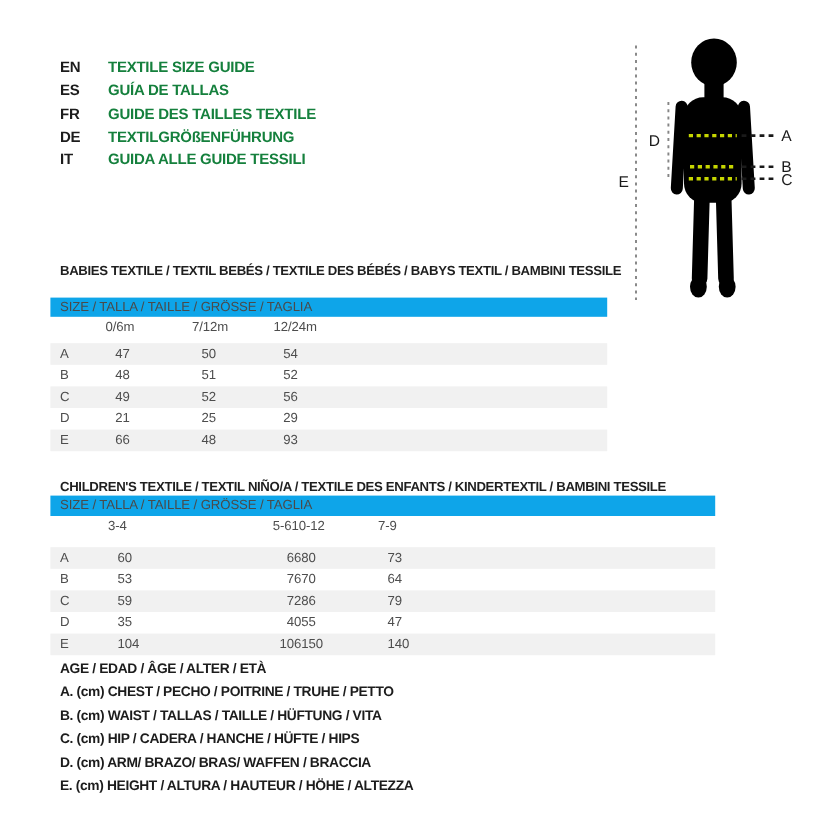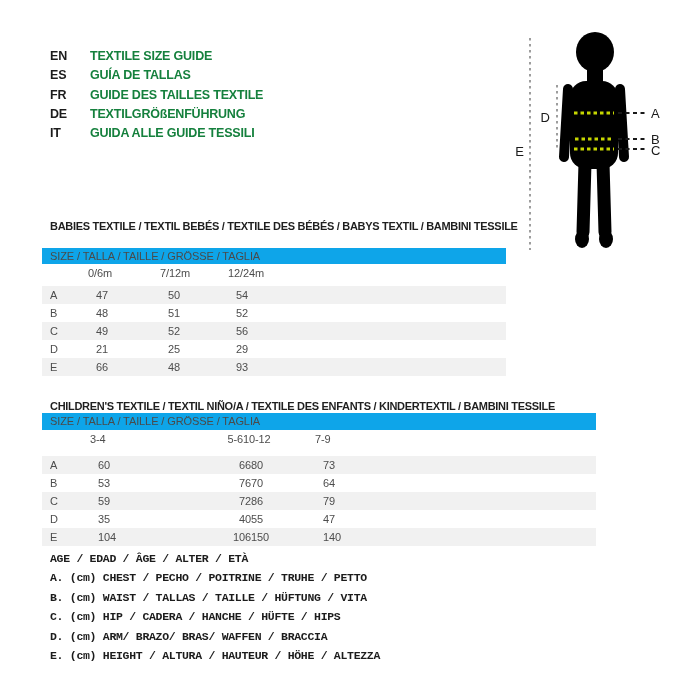--- a/index.html
+++ b/index.html
@@ -37,21 +37,21 @@
   #babies-table .c3{flex:1;}
   #children-table .c0{width:48px;}
   #children-table .c1{width:78px;}
   #children-table .c2{width:75px;text-align:right;}
   #children-table .c3{width:72px;}
   #children-table .c4{flex:1;}
 
   
   .legend{position:absolute;left:50px;top:549px;}
   .legend-line{height:19.4px;line-height:19.4px;font-weight:700;font-size:11.5px;
-               color:#1c1c1c;letter-spacing:-0.3px;white-space:nowrap;font-family:Liberation Mono, monospace;}
+               color:#1c1c1c;letter-spacing:-0.3px;white-space:nowrap;}
 
   
   .figure{position:absolute;left:500px;top:25px;}
   .vdash{stroke:#858585;stroke-width:1.6;stroke-dasharray:2.5 3.5;fill:none;}
   .ydash{stroke:#c6d600;stroke-width:2.8;stroke-dasharray:3.5 3;fill:none;}
   .bdash{stroke:#1a1a1a;stroke-width:2.2;stroke-dasharray:4 3.5;fill:none;}
   .fig-label{font-size:13px;fill:#1a1a1a;font-family:"Liberation Sans",sans-serif;}
 </style>
 </head>
 <body>

